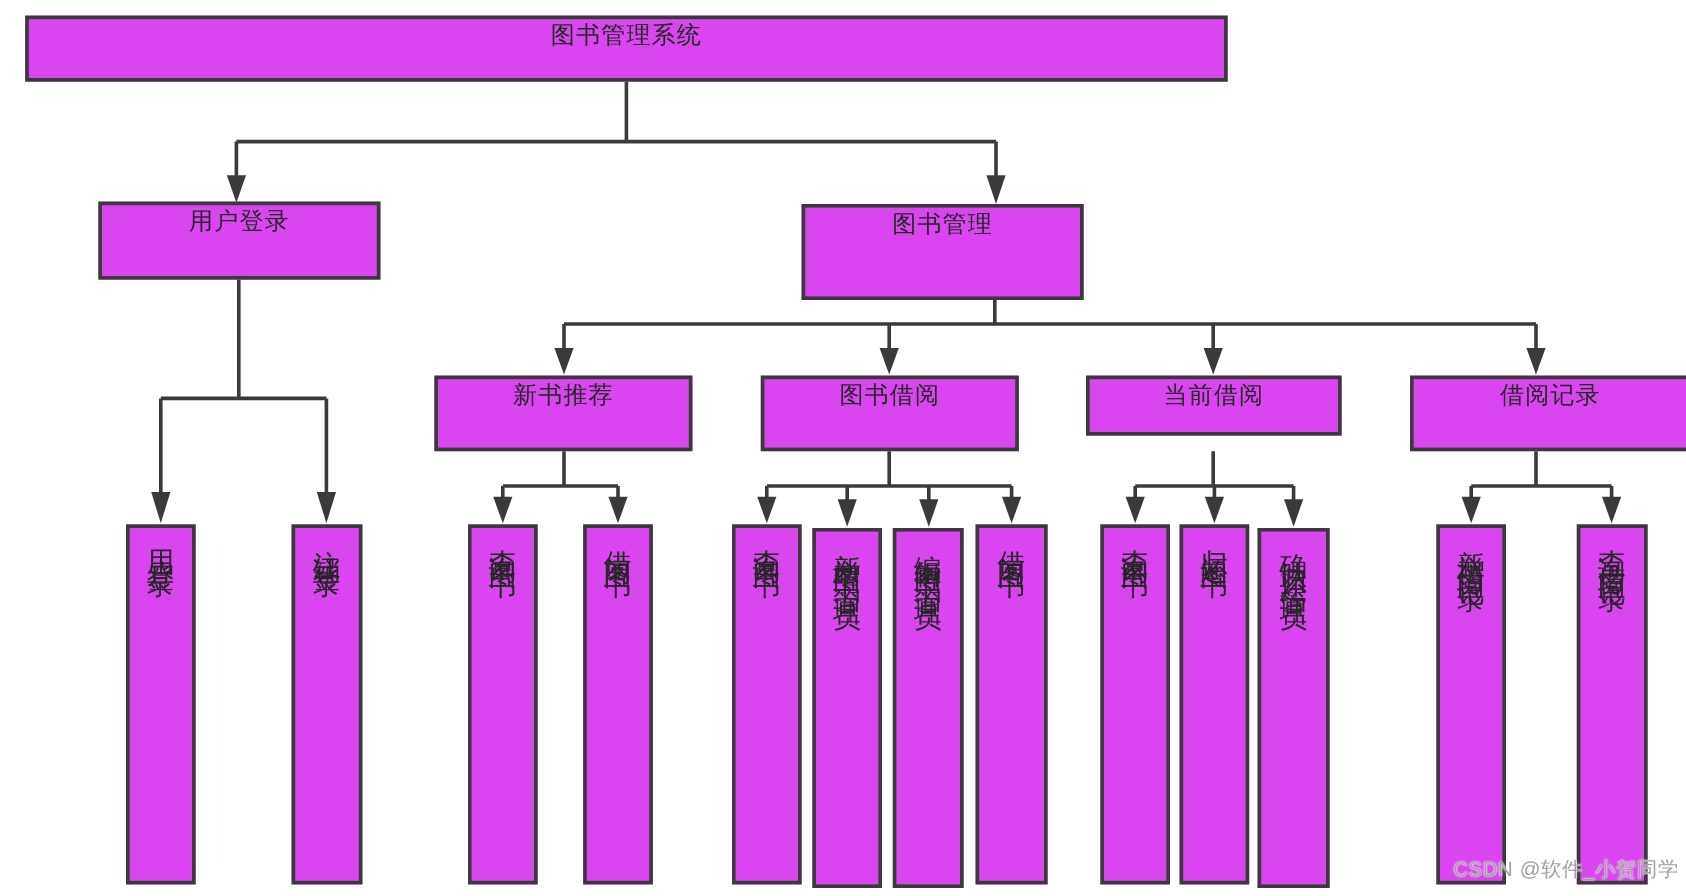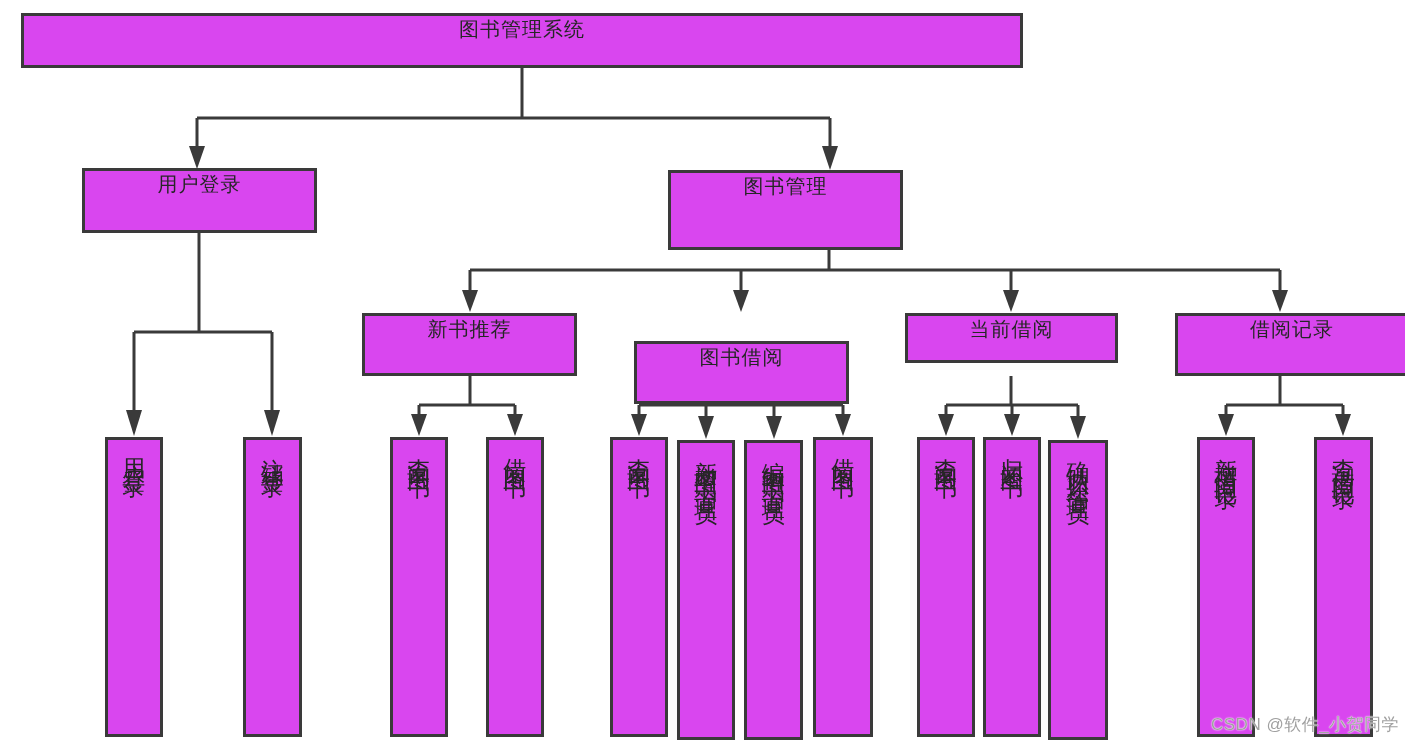--- a/index.html
+++ b/index.html
@@ -89,21 +89,21 @@
   <div class="node node-h" style="left:82px;top:168px;width:235px;height:65px;">
     <span class="lbl">用户登录</span>
   </div>
   <div class="node node-h" style="left:668px;top:170px;width:235px;height:80px;">
     <span class="lbl">图书管理</span>
   </div>
 
   <div class="node node-h" style="left:362px;top:313px;width:215px;height:63px;">
     <span class="lbl">新书推荐</span>
   </div>
-  <div class="node node-h" style="left:634px;top:313px;width:215px;height:63px;margin-top:28px;">
+  <div class="node node-h" style="left:634px;top:313px;width:215px;height:63px;">
     <span class="lbl">图书借阅</span>
   </div>
   <div class="node node-h" style="left:905px;top:313px;width:213px;height:50px;">
     <span class="lbl">当前借阅</span>
   </div>
   <div class="node node-h" style="left:1175px;top:313px;width:234px;height:63px;">
     <span class="lbl">借阅记录</span>
   </div>
 
   <div class="node node-v" style="left:105px;top:437px;width:58px;height:300px;">

